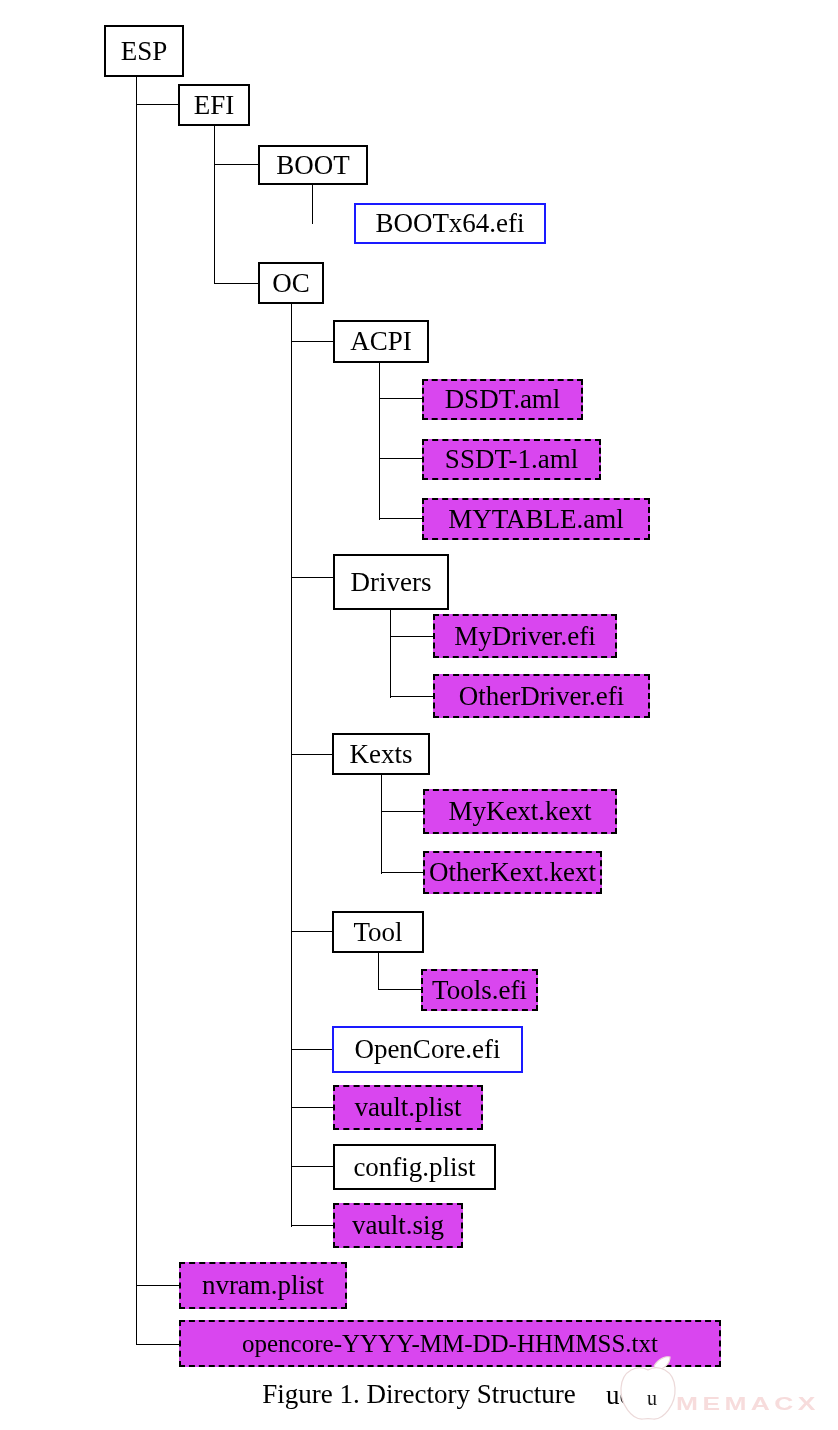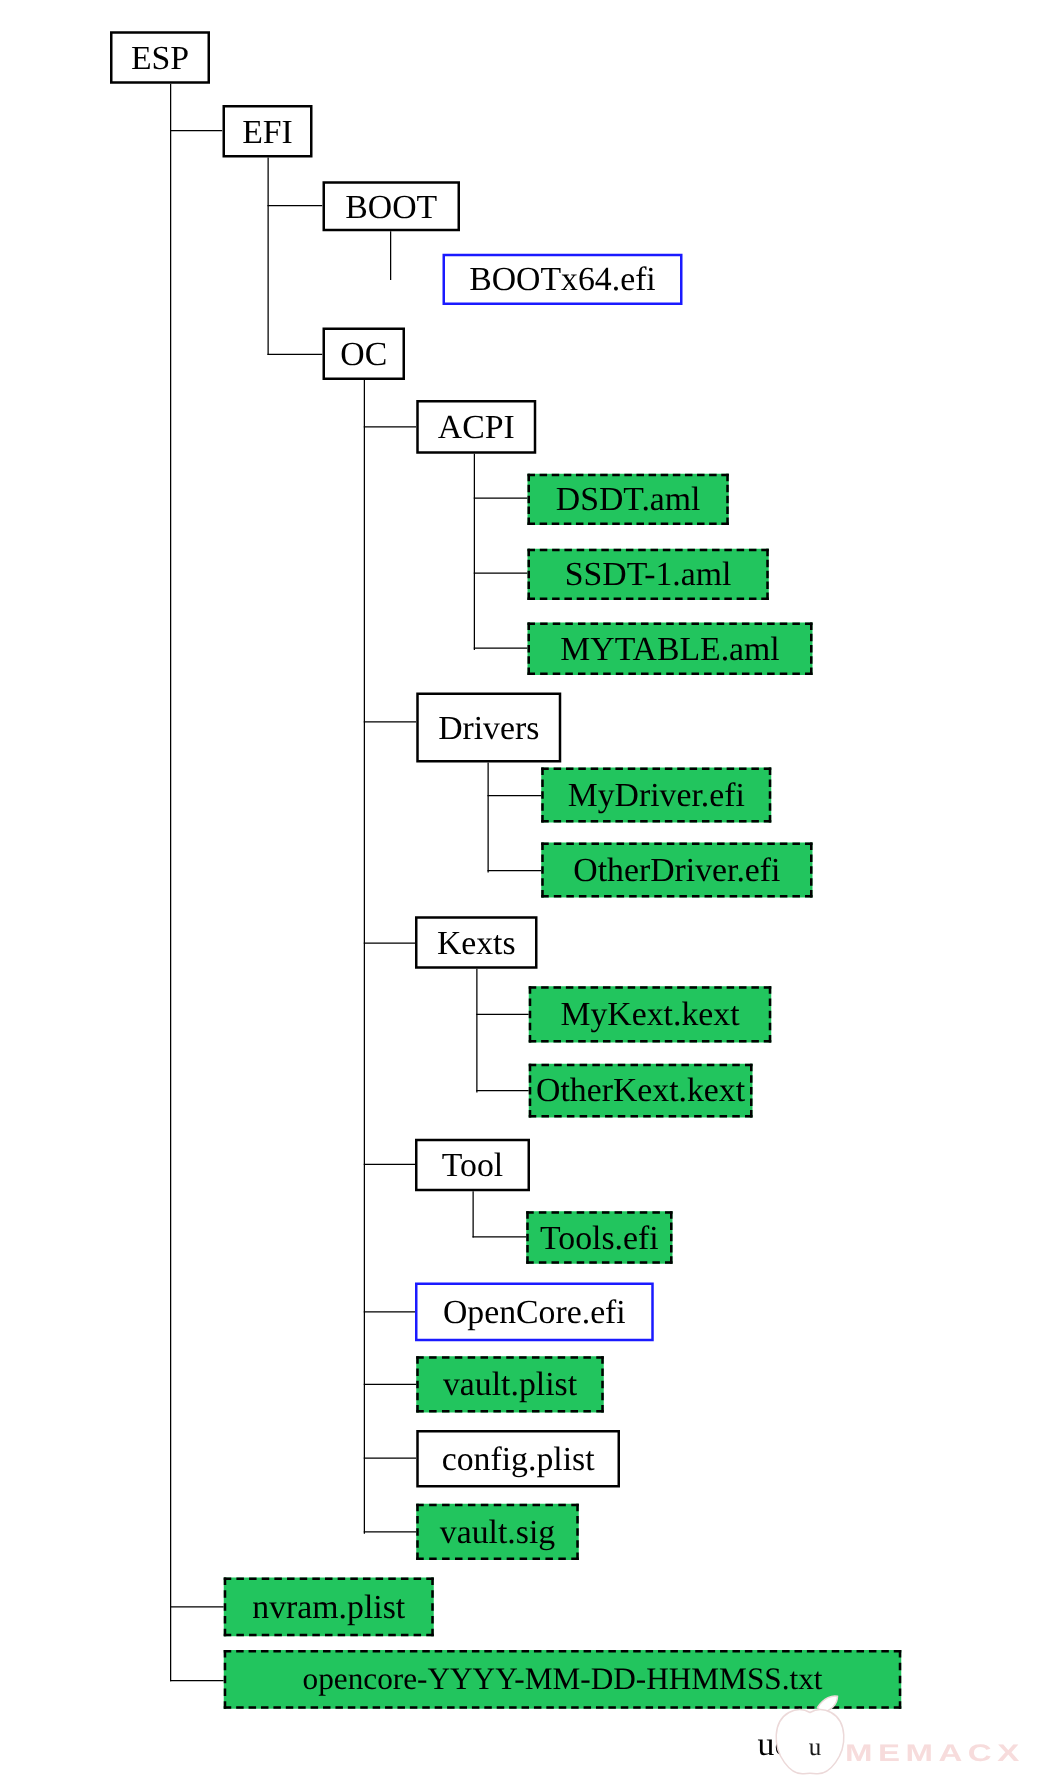--- a/index.html
+++ b/index.html
@@ -14,21 +14,21 @@
     position:absolute;
     box-sizing:border-box;
     display:flex;align-items:center;justify-content:center;
     font-size:27px;color:#000;
     background:#ffffff;
     white-space:nowrap;
     z-index:2;
   }
   .node.solid{border:2.6px solid #000000;}
   .node.blue{border:2.4px solid #1a1aff;}
-  .node.dashed{border:2.6px dashed #000000;background:#22c55e;}
+  .node.dashed{border:2.6px dashed #000000;background:#d946ef;}
   .node.small{font-size:25px;}
   .hline,.vline{position:absolute;background:#000000;z-index:1;}
   .hline{height:1.4px;}
   .vline{width:1.4px;}
   #caption{
     position:absolute;left:0;top:1379px;width:838px;
     text-align:center;font-size:27px;color:#000;z-index:3;
   }
   #caption-remnant{
     position:absolute;left:606px;top:1380px;
@@ -77,44 +77,45 @@
   <div class="hline" style="left:381px;top:872px;width:42px"></div>
   <div class="hline" style="left:291px;top:931px;width:41px"></div>
   <div class="hline" style="left:378px;top:989px;width:43px"></div>
   <div class="hline" style="left:291px;top:1049px;width:41px"></div>
   <div class="hline" style="left:291px;top:1107px;width:42px"></div>
   <div class="hline" style="left:291px;top:1166px;width:42px"></div>
   <div class="hline" style="left:291px;top:1225px;width:42px"></div>
   <div class="hline" style="left:136px;top:1285px;width:43px"></div>
   <div class="hline" style="left:136px;top:1344px;width:43px"></div>
 
-  <div class="node solid" style="left:88px;top:25px;width:80px;height:42px">ESP</div>
+  <div class="node solid" style="left:104px;top:25px;width:80px;height:52px">ESP</div>
   <div class="node solid" style="left:178px;top:84px;width:72px;height:42px">EFI</div>
   <div class="node solid" style="left:258px;top:145px;width:110px;height:40px">BOOT</div>
   <div class="node blue" style="left:354px;top:203px;width:192px;height:41px">BOOTx64.efi</div>
   <div class="node solid" style="left:258px;top:262px;width:66px;height:42px">OC</div>
   <div class="node solid" style="left:333px;top:320px;width:96px;height:43px">ACPI</div>
   <div class="node dashed" style="left:422px;top:379px;width:161px;height:41px">DSDT.aml</div>
-  <div class="node dashed" style="left:422px;top:439px;width:193px;height:41px">SSDT-1.aml</div>
+  <div class="node dashed" style="left:422px;top:439px;width:179px;height:41px">SSDT-1.aml</div>
   <div class="node dashed" style="left:422px;top:498px;width:228px;height:42px">MYTABLE.aml</div>
   <div class="node solid" style="left:333px;top:554px;width:116px;height:56px">Drivers</div>
   <div class="node dashed" style="left:433px;top:614px;width:184px;height:44px">MyDriver.efi</div>
   <div class="node dashed" style="left:433px;top:674px;width:217px;height:44px">OtherDriver.efi</div>
   <div class="node solid" style="left:332px;top:733px;width:98px;height:42px">Kexts</div>
   <div class="node dashed" style="left:423px;top:789px;width:194px;height:45px">MyKext.kext</div>
   <div class="node dashed" style="left:423px;top:851px;width:179px;height:43px">OtherKext.kext</div>
   <div class="node solid" style="left:332px;top:911px;width:92px;height:42px">Tool</div>
   <div class="node dashed" style="left:421px;top:969px;width:117px;height:42px">Tools.efi</div>
   <div class="node blue" style="left:332px;top:1026px;width:191px;height:47px">OpenCore.efi</div>
   <div class="node dashed" style="left:333px;top:1085px;width:150px;height:45px">vault.plist</div>
   <div class="node solid" style="left:333px;top:1144px;width:163px;height:46px">config.plist</div>
   <div class="node dashed" style="left:179px;top:1262px;width:168px;height:47px">nvram.plist</div>
   <div class="node dashed" style="left:333px;top:1203px;width:130px;height:45px">vault.sig</div>
   <div class="node dashed small" style="left:179px;top:1320px;width:542px;height:47px">opencore-YYYY-MM-DD-HHMMSS.txt</div>
 
+  <div id="caption">Figure 1. Directory Structure</div>
   <span id="caption-remnant">ucture</span>
 
   <svg id="wm-apple" width="76" height="76" viewBox="0 0 76 76">
     <path d="M44 16 C 49 8, 56 6, 60 7 C 60 13, 55 19, 47 20 Z" fill="#ffffff" stroke="#ecd9d9" stroke-width="1.2"></path>
     <path d="M38 20
              C 28 14, 12 20, 11 38
              C 10 54, 22 70, 33 69
              C 36 68.5, 40 68.5, 43 69
              C 54 70, 66 54, 65 38
              C 64 20, 48 14, 38 20 Z" fill="#ffffff" stroke="#ecd9d9" stroke-width="1.2"></path>

